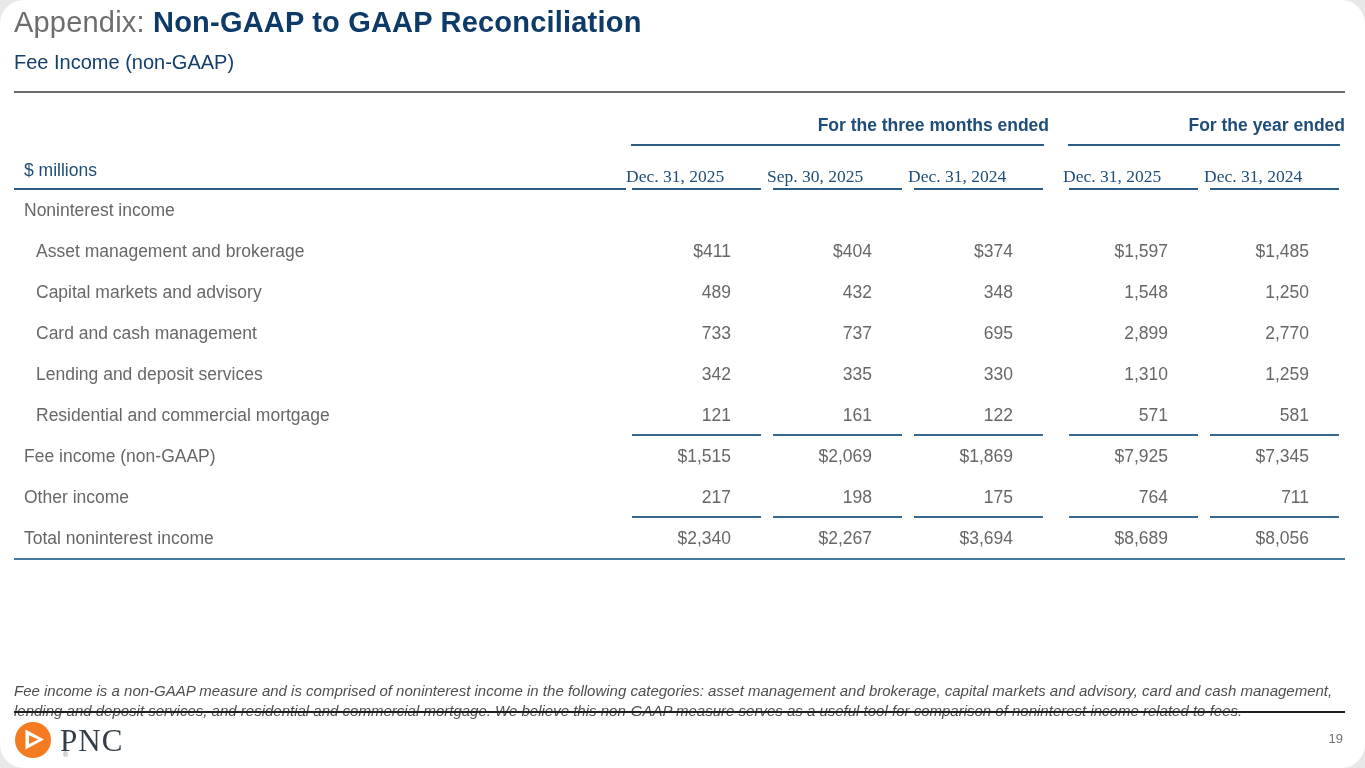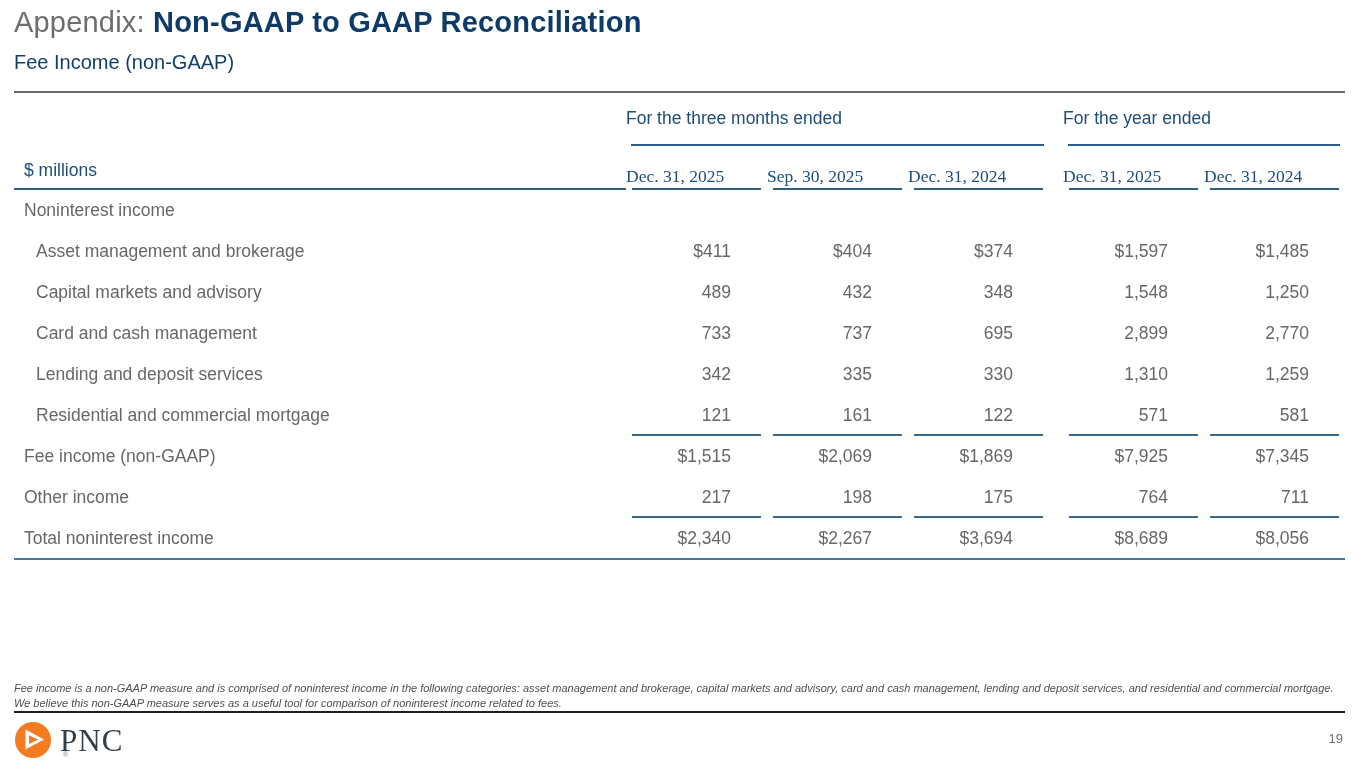--- a/index.html
+++ b/index.html
@@ -1,53 +1,54 @@
 <!DOCTYPE html>
 <html><head>
 <meta charset="utf-8">
 <style>
   * { margin:0; padding:0; box-sizing:border-box; }
   html,body { background:#e8e8e8; }
   body { font-family:"Liberation Sans", sans-serif; }
   .slide {
     position:relative; width:1365px; height:768px; background:#ffffff;
     overflow:hidden;
+    border-radius:24px;
   }
   
   .title { position:absolute; left:14px; top:6px; font-size:29px; letter-spacing:.2px; }
   .title .prefix { color:#6d6d6d; font-weight:400; }
   .title .strong { color:#0d3a67; font-weight:700; }
   .subtitle { position:absolute; left:14px; top:51px; font-size:20px; color:#133f6d; font-weight:400; }
   .divider-top { position:absolute; left:14px; right:20px; top:91px; border-top:2px solid #6a6a6a; }
 
   
   table.fin { position:absolute; left:14px; top:108px; width:1331px;
     border-collapse:collapse; table-layout:fixed; font-size:17.5px; }
   col.c-label{ width:612px; } col.c-num{ width:141px; } col.c-gap{ width:14px; }
 
   th { font-weight:400; }
-  th.group { color:#1d4d78; text-align:left; vertical-align:bottom; height:38px; padding-bottom:17px;
-    background:linear-gradient(#2b5d86,#2b5d86) no-repeat bottom center / calc(100% - 10px) 2px; }
+  th.group { color:#1d4d78; text-align:right; vertical-align:bottom; height:38px; padding-bottom:10px;
+    background:linear-gradient(#2b5d86,#2b5d86) no-repeat bottom center / calc(100% - 10px) 2px;font-weight:bold; }
   th.gap, td.gap { background:none; }
   th.date { color:#1d4d78; text-align:left; height:44px; vertical-align:middle; padding-top:16px;
     background:linear-gradient(#2b5d86,#2b5d86) no-repeat bottom center / calc(100% - 12px) 2px;font-family:Liberation Serif, serif; }
   th.unit { color:#1d4d78; text-align:left; height:44px; vertical-align:middle; padding:4px 0 0 10px;
     background:linear-gradient(#2b5d86,#2b5d86) no-repeat bottom left / 100% 2px; }
 
   tbody td { height:41px; color:#676767; vertical-align:middle; }
   td.label { text-align:left; padding-left:10px; }
   td.label.indent { padding-left:22px; }
   td.num { text-align:right; padding-right:36px; }
   tr.lined td.num {
     background:linear-gradient(#35678f,#35678f) no-repeat bottom center / calc(100% - 12px) 2px; }
   tr.total td { border-bottom:2px solid #4679a1; }
 
   
   .footnote { position:absolute; left:14px; right:20px; top:681px;
-    font-size:11px; font-style:italic; color:#4f4f4f; line-height:1.35; }
+    font-size:15px; font-style:italic; color:#4f4f4f; line-height:1.35; }
   .footer-rule { position:absolute; left:14px; right:20px; top:711px; border-top:2px solid #1f1f1f; }
   .logo { position:absolute; left:14px; top:721px; display:flex; align-items:center; }
   .logo .mark { position:relative; width:38px; height:38px; }
   .logo .reg { position:absolute; left:49px; top:30px; font-size:7px; color:#8a8a8a; font-style:normal; }
   .logo .word { font-family:"Liberation Serif", serif; font-size:31px; font-weight:500;
     color:#333e48; letter-spacing:1px; margin-left:8px; margin-top:2px; }
   .page-num { position:absolute; right:22px; top:731px; font-size:13px; color:#707070; }
 </style>
 </head>
 <body>

